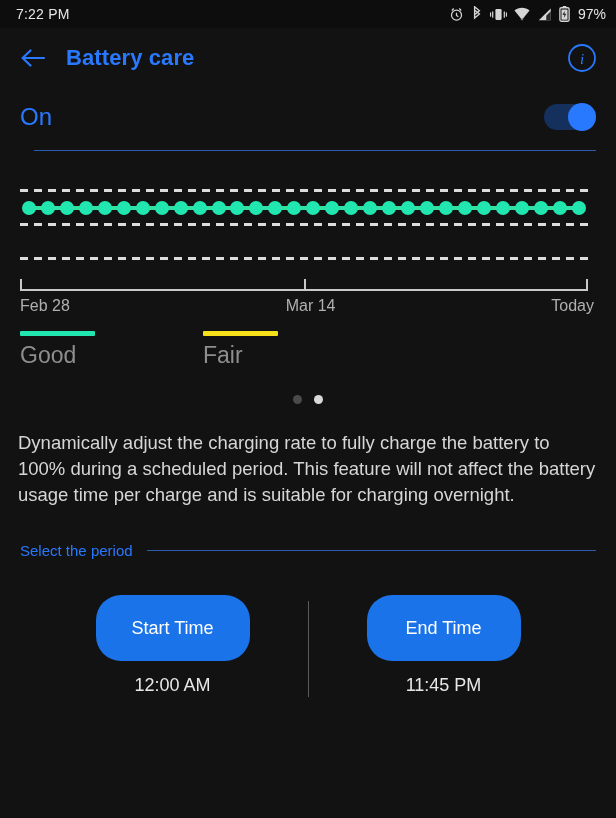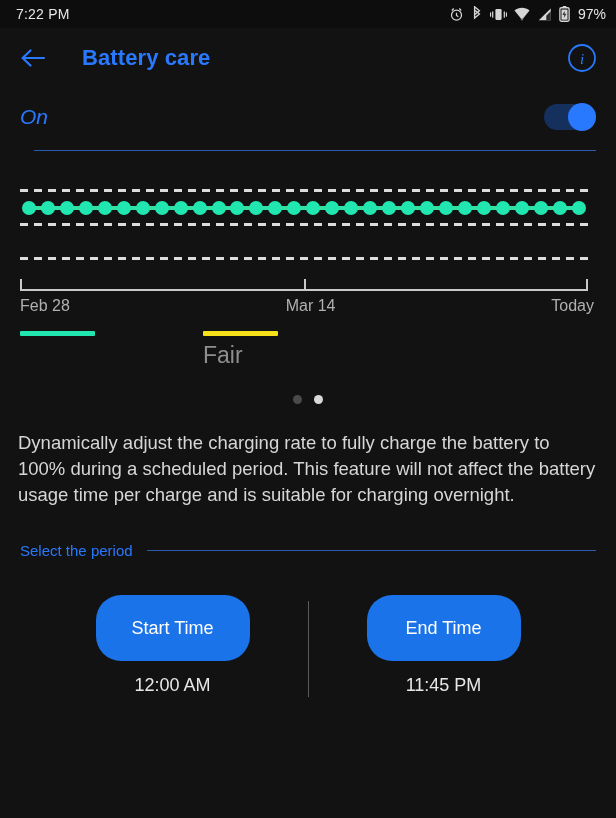--- a/index.html
+++ b/index.html
@@ -57,21 +57,21 @@
     height: 30px;
     display: flex;
     align-items: center;
     justify-content: center;
     cursor: pointer;
   }
   .appbar .title {
     font-size: 22px;
     font-weight: bold;
     color: #2979ff;
-    margin-left: 34px;
+    margin-left: 18px;
     letter-spacing: 0.1px;
   }
   .appbar .ab-spacer { flex: 1; }
   .info-btn {
     width: 32px;
     height: 32px;
     display: flex;
     align-items: center;
     justify-content: center;
     cursor: pointer;
@@ -79,23 +79,22 @@
 
   
   .toggle-row {
     display: flex;
     align-items: center;
     padding: 10px 20px 0 20px;
     height: 48px;
     box-sizing: border-box;
   }
   .toggle-row .on-label {
-    font-size: 21px;
+    font-size: 24px;
     color: #2979ff;
-    font-style: italic;
   }
   .toggle-row .tr-spacer { flex: 1; }
   .switch {
     width: 52px;
     height: 26px;
     border-radius: 13px;
     background: #16305e;
     position: relative;
     cursor: pointer;
   }
@@ -425,20 +424,21 @@
   <div class="axis-labels">
     <span>Feb 28</span>
     <span>Mar 14</span>
     <span>Today</span>
   </div>
 </div>
 
 <div class="legend">
   <div class="legend-item good">
     <span class="swatch" id="sw-good" style="background: rgb(33, 230, 176);"></span>
+    <span class="lg-label">Good</span>
   </div>
   <div class="legend-item fair">
     <span class="swatch" id="sw-fair" style="background: rgb(245, 224, 25);"></span>
     <span class="lg-label">Fair</span>
   </div>
 </div>
 
 <div class="page-dots" id="page-dots">
     <span class="pd"></span>
     <span class="pd active"></span>

